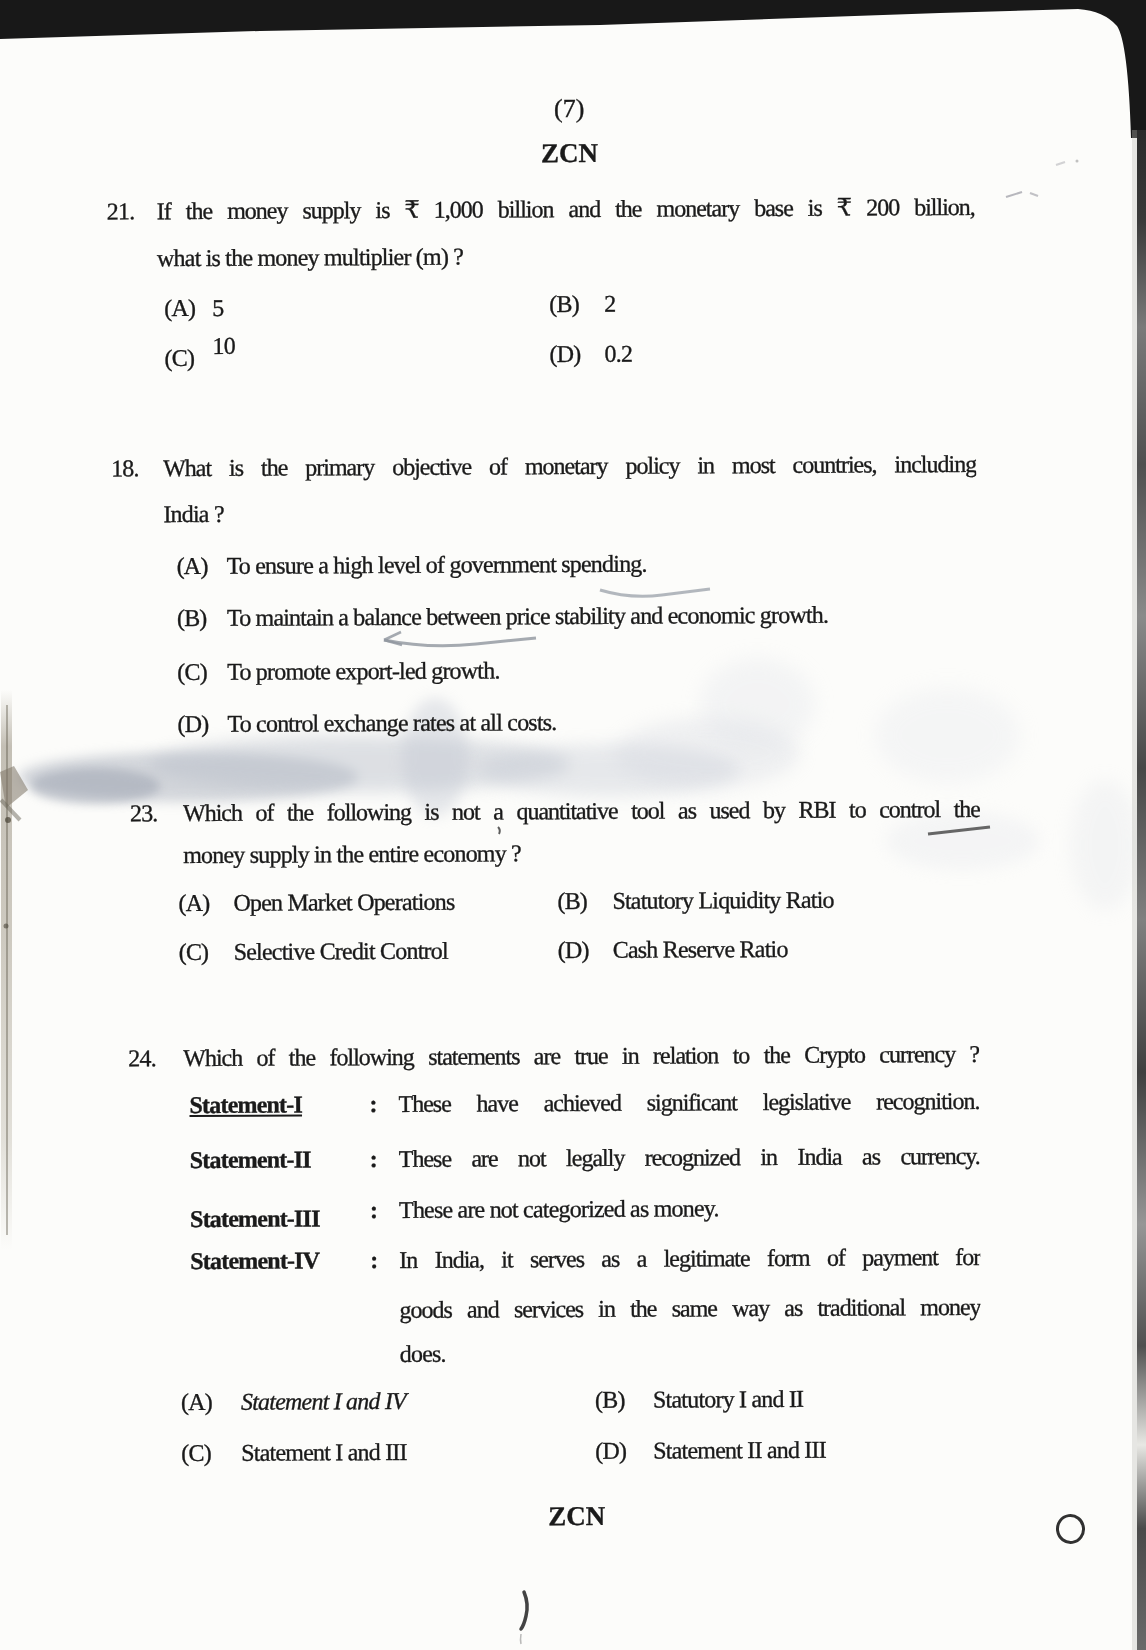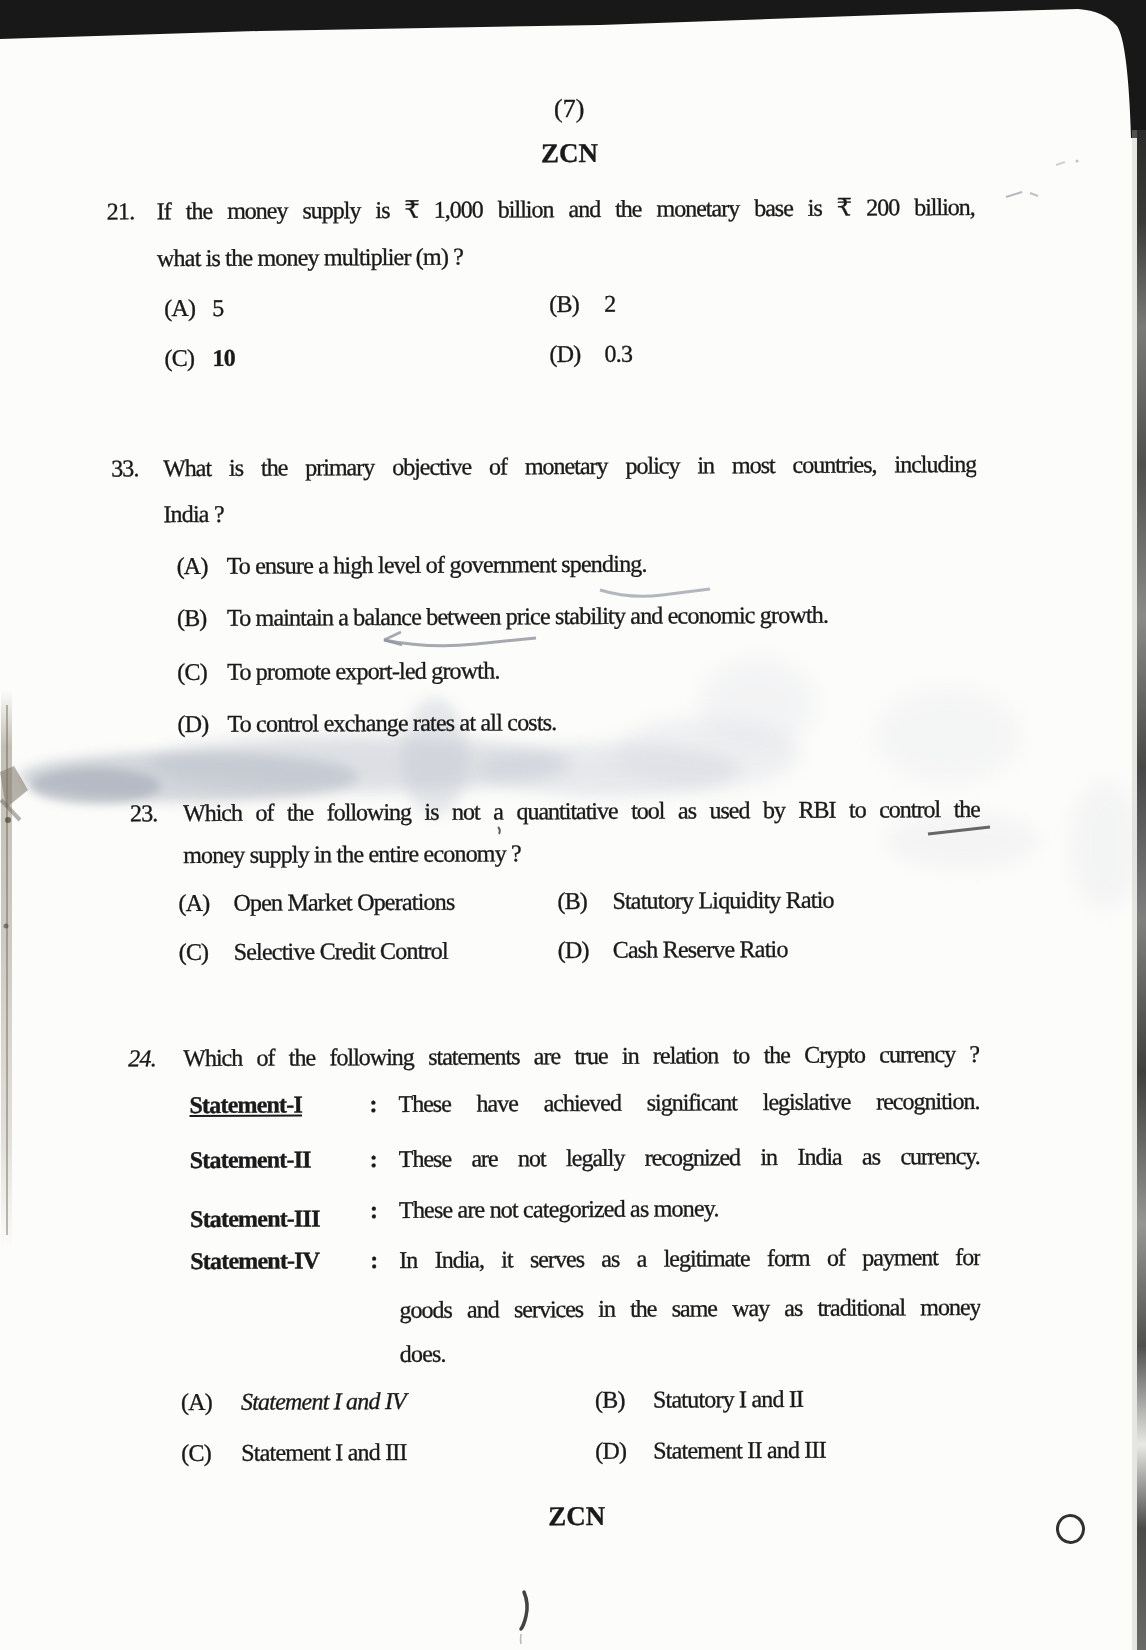--- a/index.html
+++ b/index.html
@@ -53,25 +53,25 @@
 
     <div class="t" style="left:110px;top:194px;">21.</div>
     <div class="t just" style="left:160px;top:194px;width:818px;">If the money supply is ₹ 1,000 billion and the monetary base is ₹ 200 billion,</div>
     <div class="t" style="left:160px;top:241px;">what is the money multiplier (m) ?</div>
 
     <div class="t" style="left:167px;top:291px;">(A)</div>
     <div class="t" style="left:215px;top:291px;">5</div>
     <div class="t" style="left:552px;top:289px;">(B)</div>
     <div class="t" style="left:607px;top:289px;">2</div>
     <div class="t" style="left:167px;top:341px;">(C)</div>
-    <div class="t" style="left:215px;top:341px;font-weight:bold;">10</div>
+    <div class="t" style="left:215px;top:329px;">10</div>
     <div class="t" style="left:552px;top:339px;">(D)</div>
-    <div class="t" style="left:607px;top:339px;">0.3</div>
+    <div class="t" style="left:607px;top:339px;">0.2</div>
 
-    <div class="t" style="left:113px;top:451px;">33.</div>
+    <div class="t" style="left:113px;top:451px;">18.</div>
     <div class="t just" style="left:165px;top:451px;width:813px;">What is the primary objective of monetary policy in most countries, including</div>
     <div class="t" style="left:165px;top:497px;">India ?</div>
 
     <div class="t" style="left:178px;top:549px;">(A)</div>
     <div class="t" style="left:228px;top:549px;">To ensure a high level of government spending.</div>
     <div class="t" style="left:178px;top:601px;">(B)</div>
     <div class="t" style="left:228px;top:601px;">To maintain a balance between price stability and economic growth.</div>
     <div class="t" style="left:178px;top:655px;">(C)</div>
     <div class="t" style="left:228px;top:655px;">To promote export-led growth.</div>
     <div class="t" style="left:178px;top:707px;">(D)</div>
@@ -83,21 +83,21 @@
 
     <div class="t" style="left:178px;top:886px;">(A)</div>
     <div class="t" style="left:233px;top:886px;">Open Market Operations</div>
     <div class="t" style="left:557px;top:886px;">(B)</div>
     <div class="t" style="left:612px;top:886px;">Statutory Liquidity Ratio</div>
     <div class="t" style="left:178px;top:935px;">(C)</div>
     <div class="t" style="left:233px;top:935px;">Selective Credit Control</div>
     <div class="t" style="left:557px;top:935px;">(D)</div>
     <div class="t" style="left:612px;top:935px;">Cash Reserve Ratio</div>
 
-    <div class="t" style="left:127px;top:1041px;font-style:italic;">24.</div>
+    <div class="t" style="left:127px;top:1041px;">24.</div>
     <div class="t just" style="left:182px;top:1041px;width:796px;">Which of the following statements are true in relation to the Crypto currency ?</div>
 
     <div class="t b" style="left:188px;top:1088px;text-decoration:underline;">Statement-I</div>
     <div class="t b" style="left:368px;top:1088px;">:</div>
     <div class="t just" style="left:397px;top:1088px;width:581px;">These have achieved significant legislative recognition.</div>
 
     <div class="t b" style="left:188px;top:1143px;">Statement-II</div>
     <div class="t b" style="left:368px;top:1143px;">:</div>
     <div class="t just" style="left:397px;top:1143px;width:581px;">These are not legally recognized in India as currency.</div>
 

